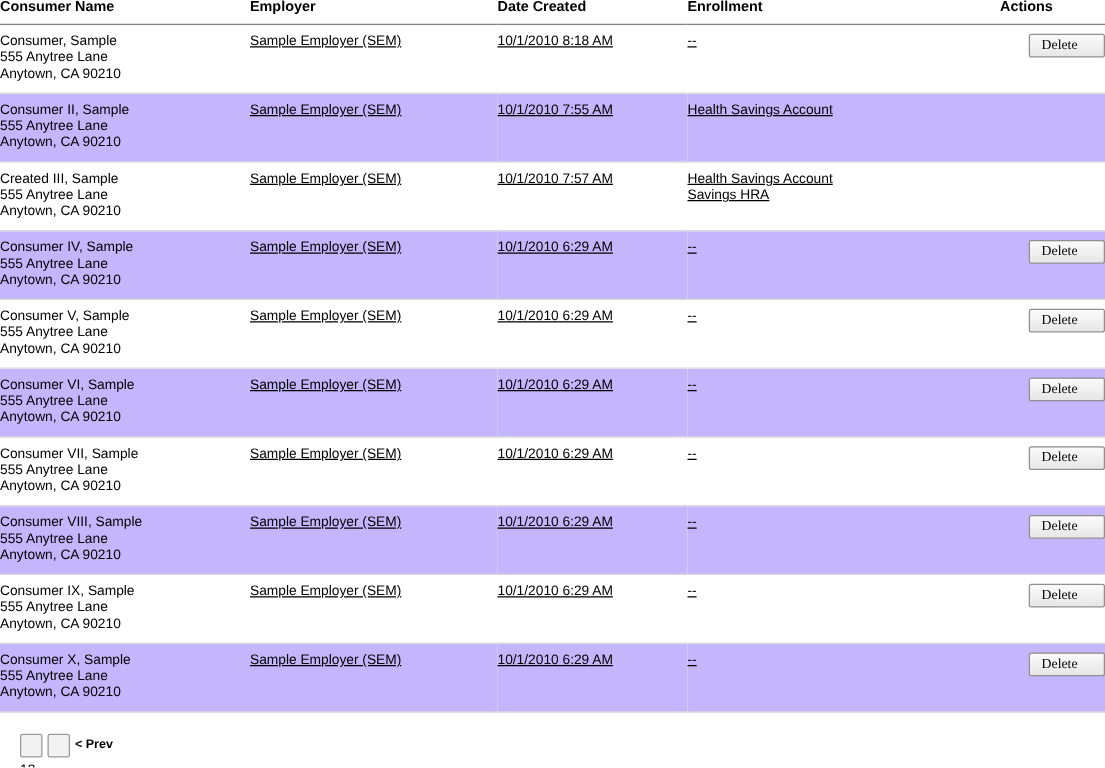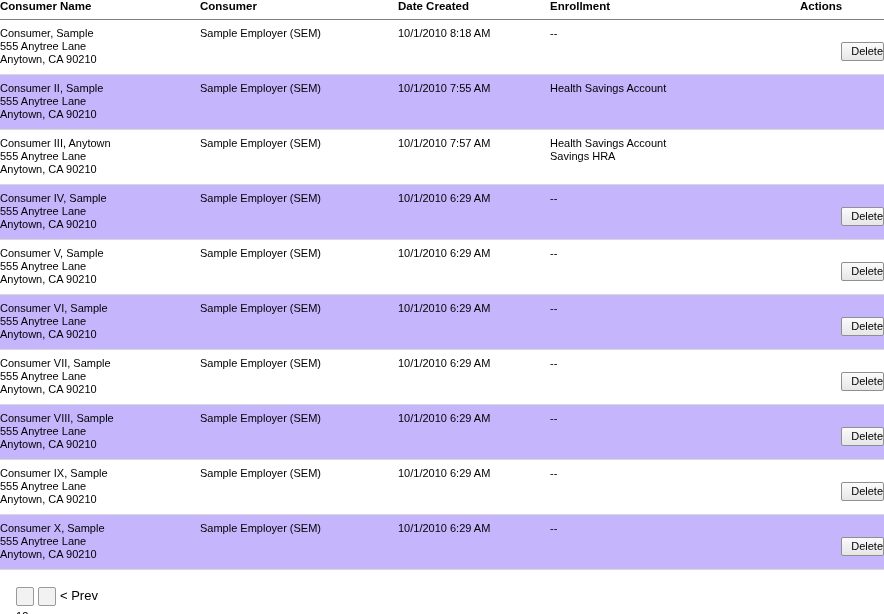--- a/index.html
+++ b/index.html
@@ -51,38 +51,38 @@
   tbody tr.odd td  { background: #ffffff; }
   tbody tr.even td { background: #c4b5fd; }
   td.c-name {
     padding-left: 12px;
     padding-right: 8px;
     margin-left: 36px;
   }
   td.c-name .addr-line { display: block; }
   td.c-emp, td.c-date, td.c-enroll {
     padding-right: 8px;
+    text-decoration: underline;
   }
   td.c-enroll .enroll-line { display: block; }
   td.c-act {
     padding-right: 10px;
     text-align: right;
   }
   button.delete-btn {
-    font-family: Liberation Sans, sans-serif;
+    font-family: Liberation Serif, serif;
     font-size: 11px;
     color: #000;
     background: #f0f0f0;
     background: linear-gradient(#fbfbfb, #e6e6e6);
     border: 1px solid #8f8f8f;
     border-radius: 2px;
-    padding: 2px 0 3px 9px;
+    padding: 2px 21px 3px 9px;
     cursor: pointer;
     line-height: 12px;
-    margin-top: 15px;
   }
   .pager {
     margin-top: 16px;
     padding-left: 16px;
     font-size: 11px;
     line-height: 16px;
   }
   .pager .row1 {
     display: flex;
     align-items: center;
@@ -93,23 +93,23 @@
     display: inline-block;
     width: 16px;
     height: 17px;
     background: #f2f2f2;
     border: 1px solid #9a9a9a;
     border-radius: 2px;
     vertical-align: middle;
   }
   .pager a.navlink {
     color: #000;
-    font-weight: normal;
+    font-weight: bold;
     text-decoration: none;
-    font-size: 13px;
+    font-size: 10px;
   }
   .pager a.prev { text-decoration: none; }
   .pager .pagenums {
     display: block;
     margin-top: 2px;
   }
   .pager .pagenums a {
     color: #000;
     text-decoration: underline;
     font-size: 11px;
@@ -117,21 +117,21 @@
 </style>
 </head>
 <body>
 
 <div class="page">
 
   <table class="consumer-table">
     <thead>
       <tr>
         <th class="col-name">Consumer Name</th>
-        <th class="col-emp">Consumer</th>
+        <th class="col-emp">Employer</th>
         <th class="col-date">Date Created</th>
         <th class="col-enroll">Enrollment</th>
         <th class="col-act">Actions</th>
       </tr>
     </thead>
     <tbody>
 
       <tr class="odd">
         <td class="c-name">
           <span class="name-line">Consumer, Sample</span>
@@ -157,21 +157,21 @@
         <td class="c-emp">Sample Employer (SEM)</td>
         <td class="c-date">10/1/2010 7:55 AM</td>
         <td class="c-enroll">
           <span class="enroll-line">Health Savings Account</span>
         </td>
         <td class="c-act"></td>
       </tr>
 
       <tr class="odd">
         <td class="c-name">
-          <span class="name-line">Consumer III, Anytown</span>
+          <span class="name-line">Created III, Sample</span>
           <span class="addr-line">555 Anytree Lane</span>
           <span class="addr-line">Anytown, CA 90210</span>
         </td>
         <td class="c-emp">Sample Employer (SEM)</td>
         <td class="c-date">10/1/2010 7:57 AM</td>
         <td class="c-enroll">
           <span class="enroll-line">Health Savings Account</span>
           <span class="enroll-line">Savings HRA</span>
         </td>
         <td class="c-act"></td>

